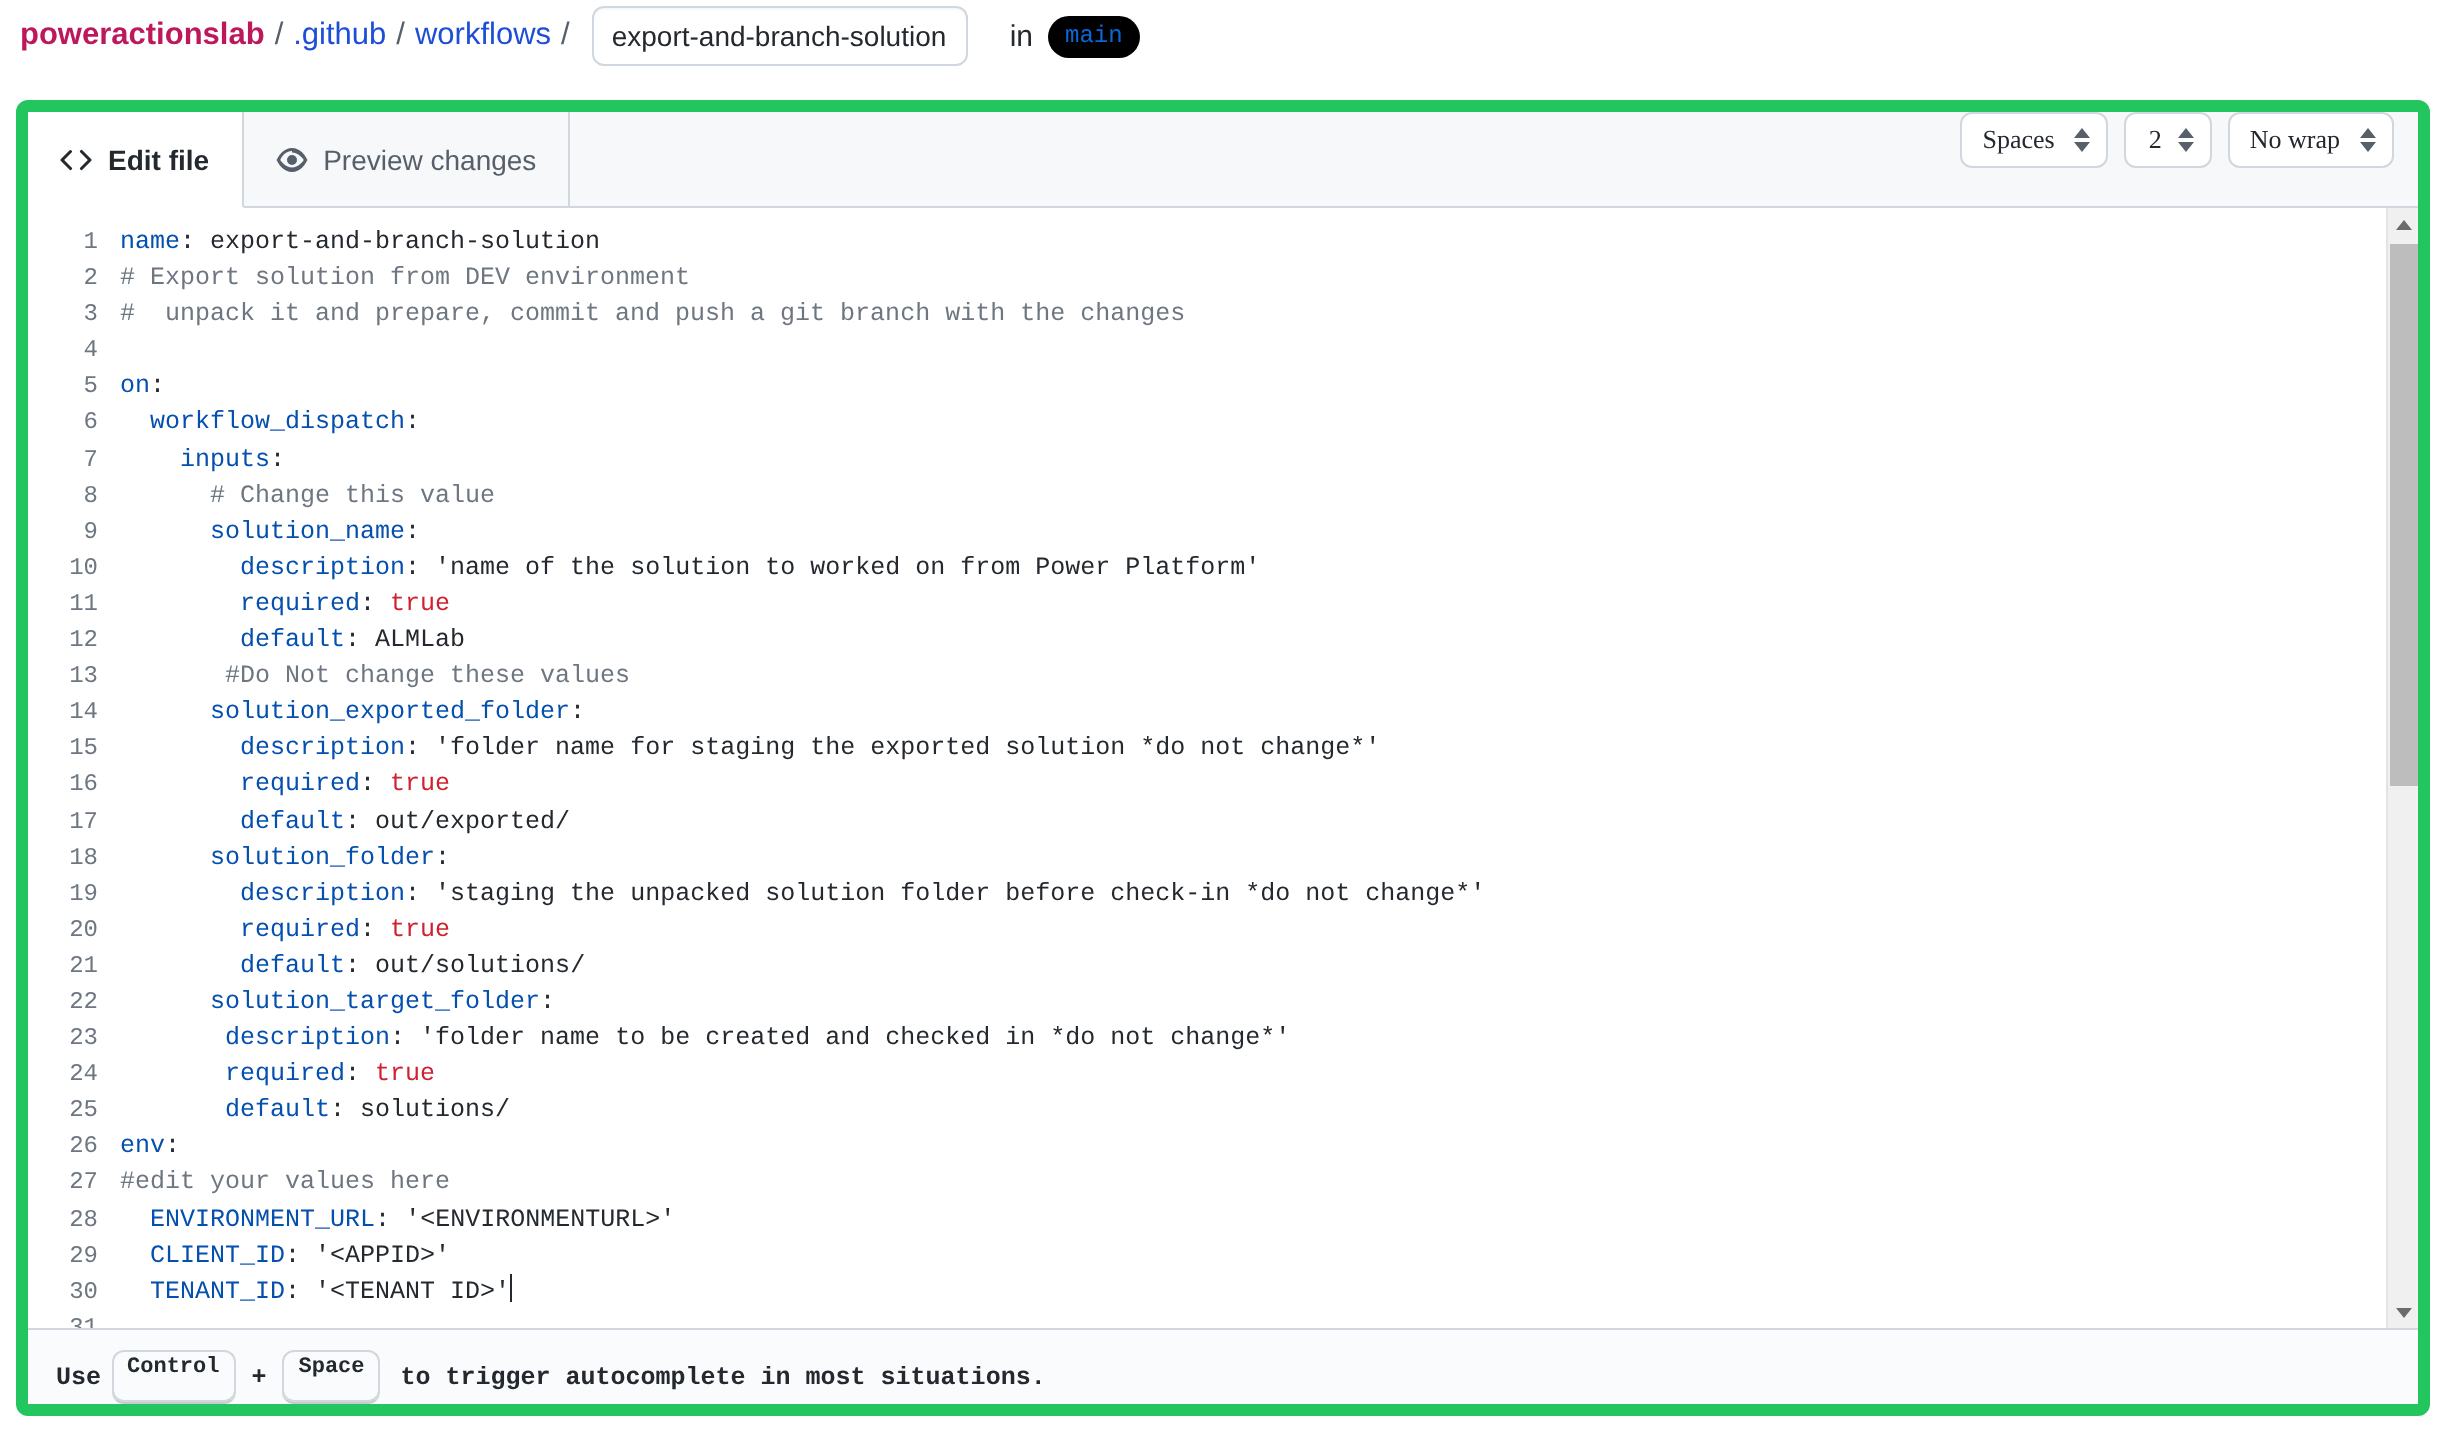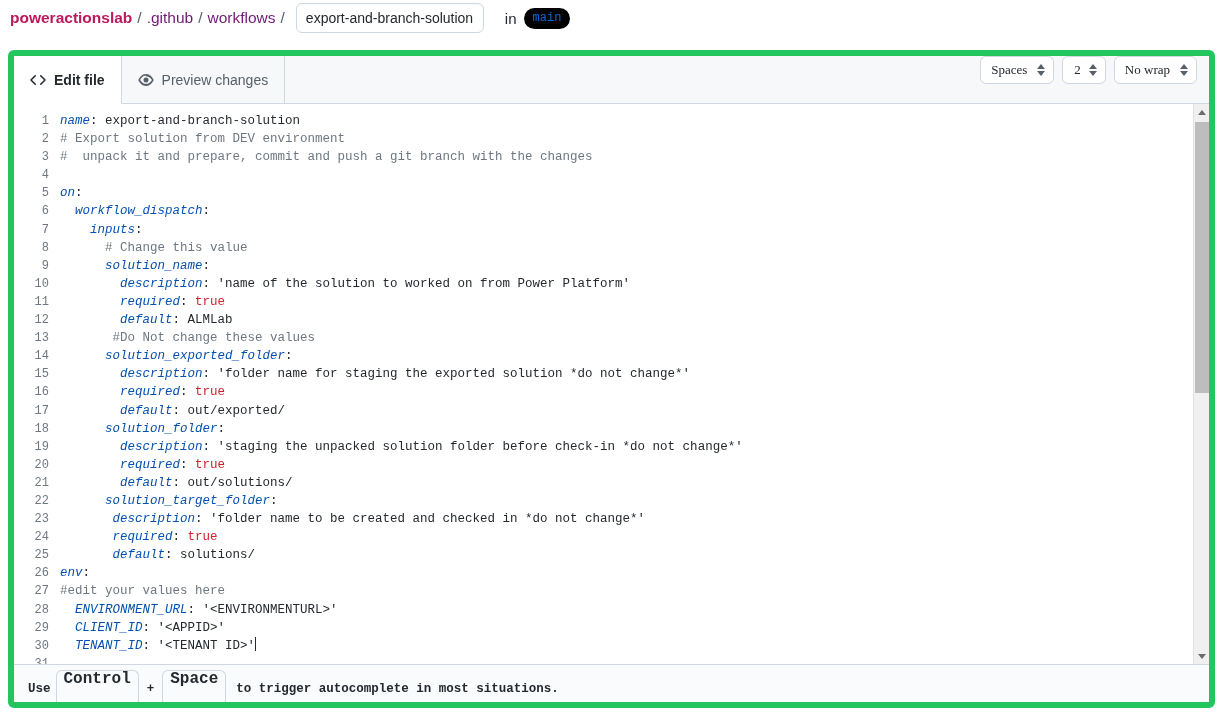--- a/index.html
+++ b/index.html
@@ -21,21 +21,21 @@
     font-size: 15.5px;
     color: #24292f;
     gap: 0;
   }
   .bc-owner {
     color: #be185d;
     font-weight: 700;
     cursor: pointer;
   }
   .bc-sep { color: #57606a; margin: 0 5px; font-weight: 400; }
-  .bc-link { color: #701a75; font-weight: 400; cursor: pointer; text-align: center; }
+  .bc-link { color: #1d4ed8; font-weight: 400; cursor: pointer; text-align: center; }
   .filename-input {
     margin-left: 6px;
     width: 188px;
     height: 30px;
     border: 1px solid #d0d7de;
     border-radius: 6px;
     padding: 0 9px;
     font-family: "Liberation Sans", sans-serif;
     font-size: 14px;
     color: #24292f;
@@ -162,21 +162,21 @@
     min-width: 46px;
     text-align: right;
     padding-right: 11px;
     color: #6e7781;
     font-family: "Liberation Mono", monospace;
     font-size: 12px;
     user-select: none;
   }
   .ltext { white-space: pre; color: #24292f; }
 
-  .k   { color: #0550ae; font-style: italic; }           
+  .k   { color: #0550ae; }           
   .cm  { color: #6e7781; }           
   .bo  { color: #cf222e; }           
   .st  { color: #24292f; }           
   .pl  { color: #24292f; }
   .caret {
     display: inline-block;
     width: 1px;
     height: 14px;
     background: #24292f;
     vertical-align: -2px;
@@ -232,24 +232,24 @@
     font-size: 12.5px;
     color: #24292f;
     font-weight: bold;
   }
   .kbd {
     display: inline-block;
     border: 1px solid #d0d7de;
     border-bottom-color: #c6cbd1;
     border-radius: 6px;
     background: #fafbfc;
-    padding: 2px 7px 20px 7px;
+    padding: 2px 7px 10px 7px;
     margin: 0 5px;
     font-family: "Liberation Mono", monospace;
-    font-size: 16px;
+    font-size: 11px;
     line-height: 13px;
     color: #24292f;
     box-shadow: inset 0 -1px 0 #d0d7de;
   }
   .foot-plus { margin: 0 3px; }
 </style>
 </head>
 <body>
 
 <div class="page">

